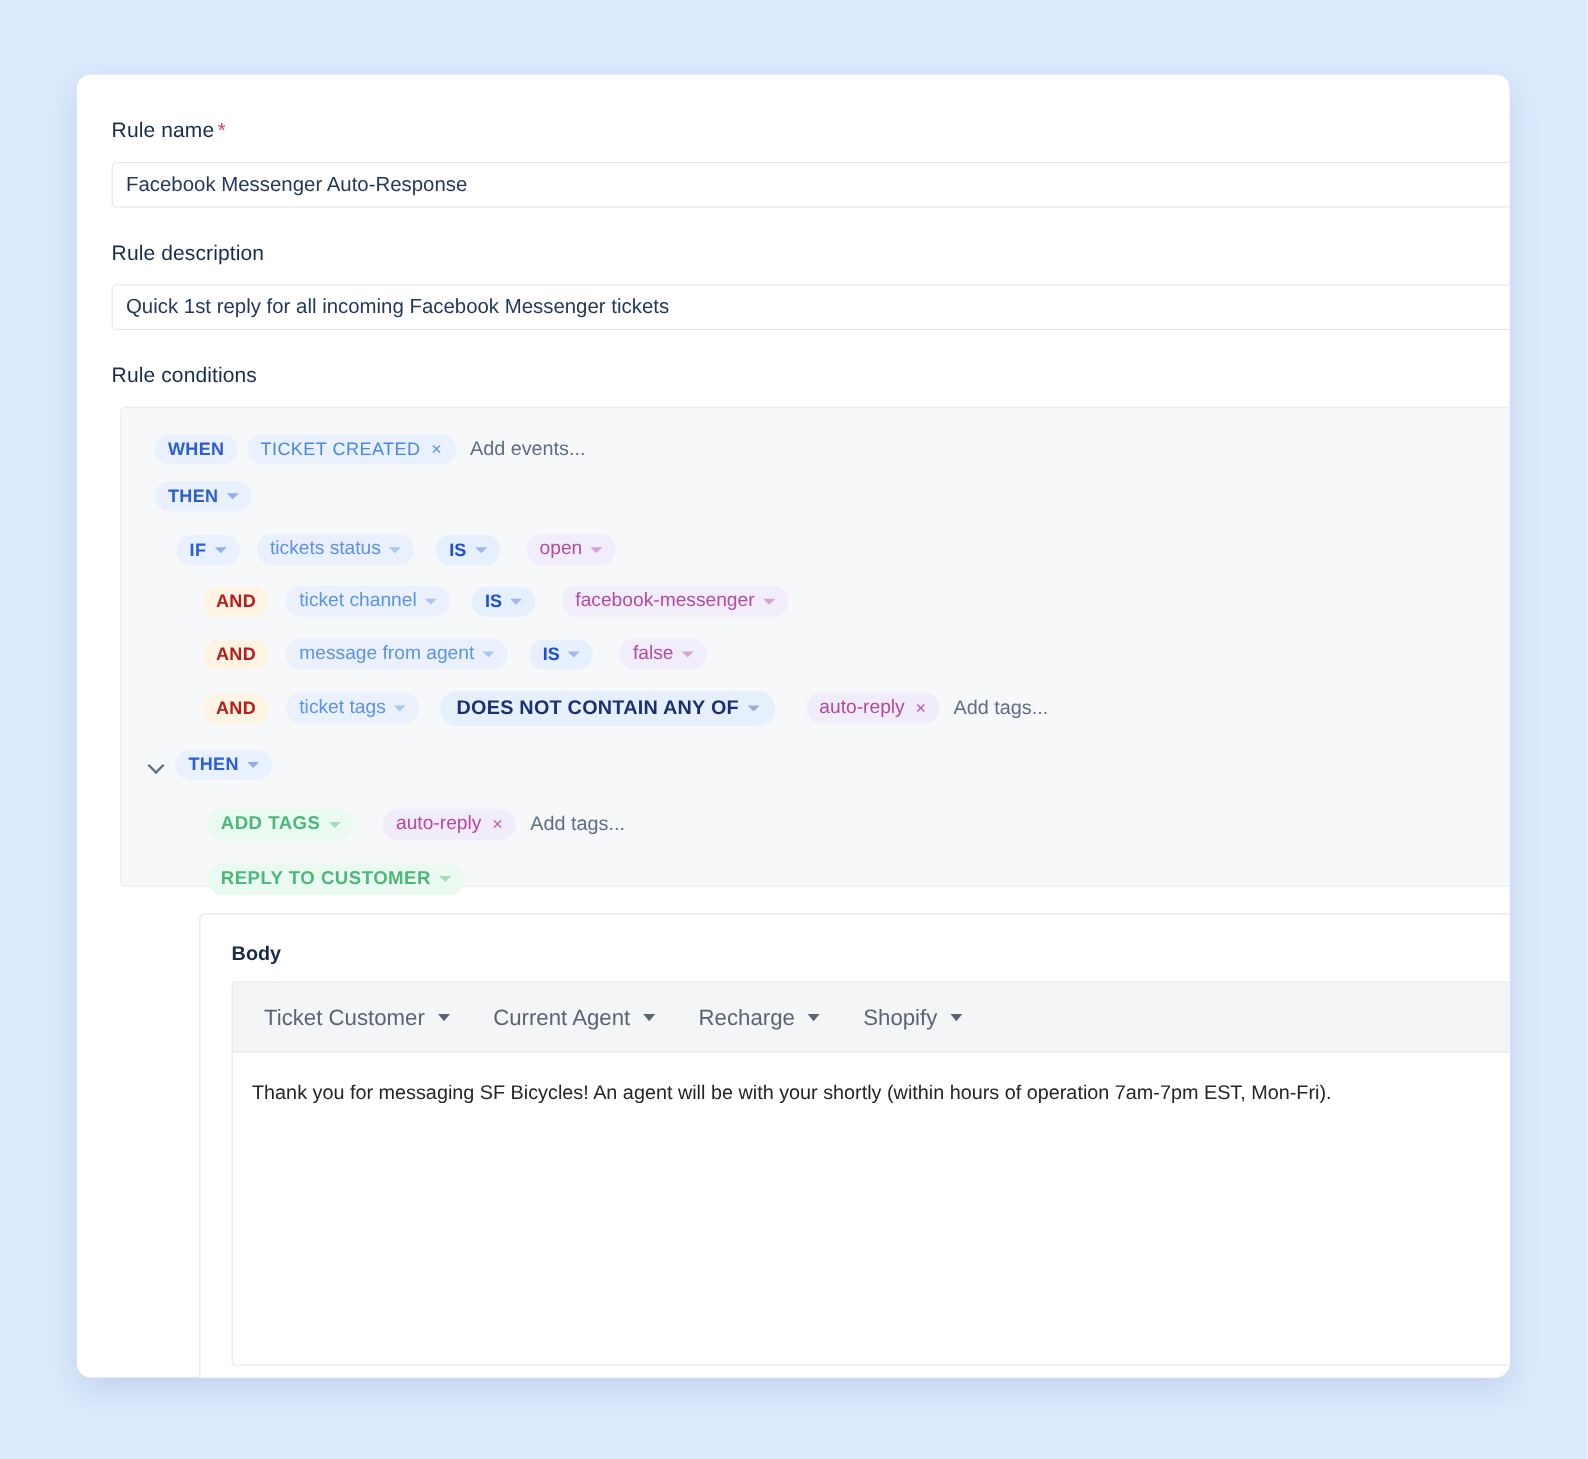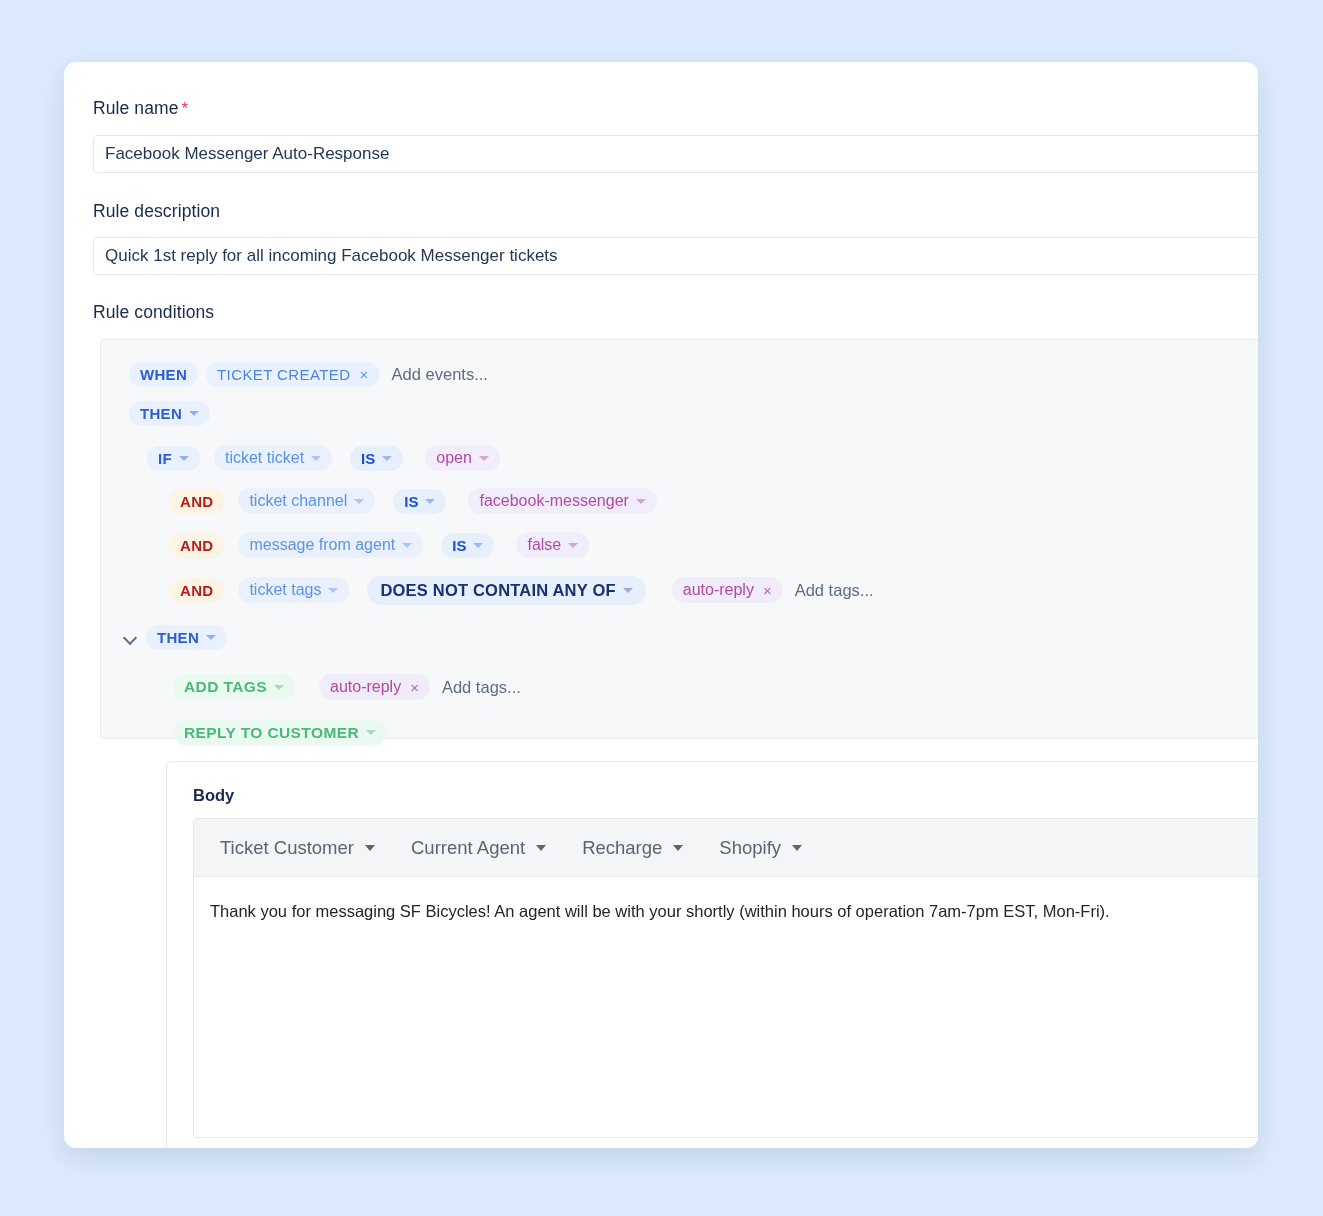--- a/index.html
+++ b/index.html
@@ -314,21 +314,21 @@
             <span class="caret"></span>
           </span>
         </div>
 
         <div class="cond-row" style="left:46px; top:105px;">
           <span class="chip kw">
             <span>IF</span>
             <span class="caret"></span>
           </span>
           <span class="chip field" style="margin-left:6px;">
-            <span>ticket ticket</span>
+            <span>tickets status</span>
             <span class="caret"></span>
           </span>
           <span class="chip op" style="margin-left:10px;">
             <span>IS</span>
             <span class="caret"></span>
           </span>
           <span class="chip value" style="margin-left:14px;">
             <span>open</span>
             <span class="caret"></span>
           </span>

